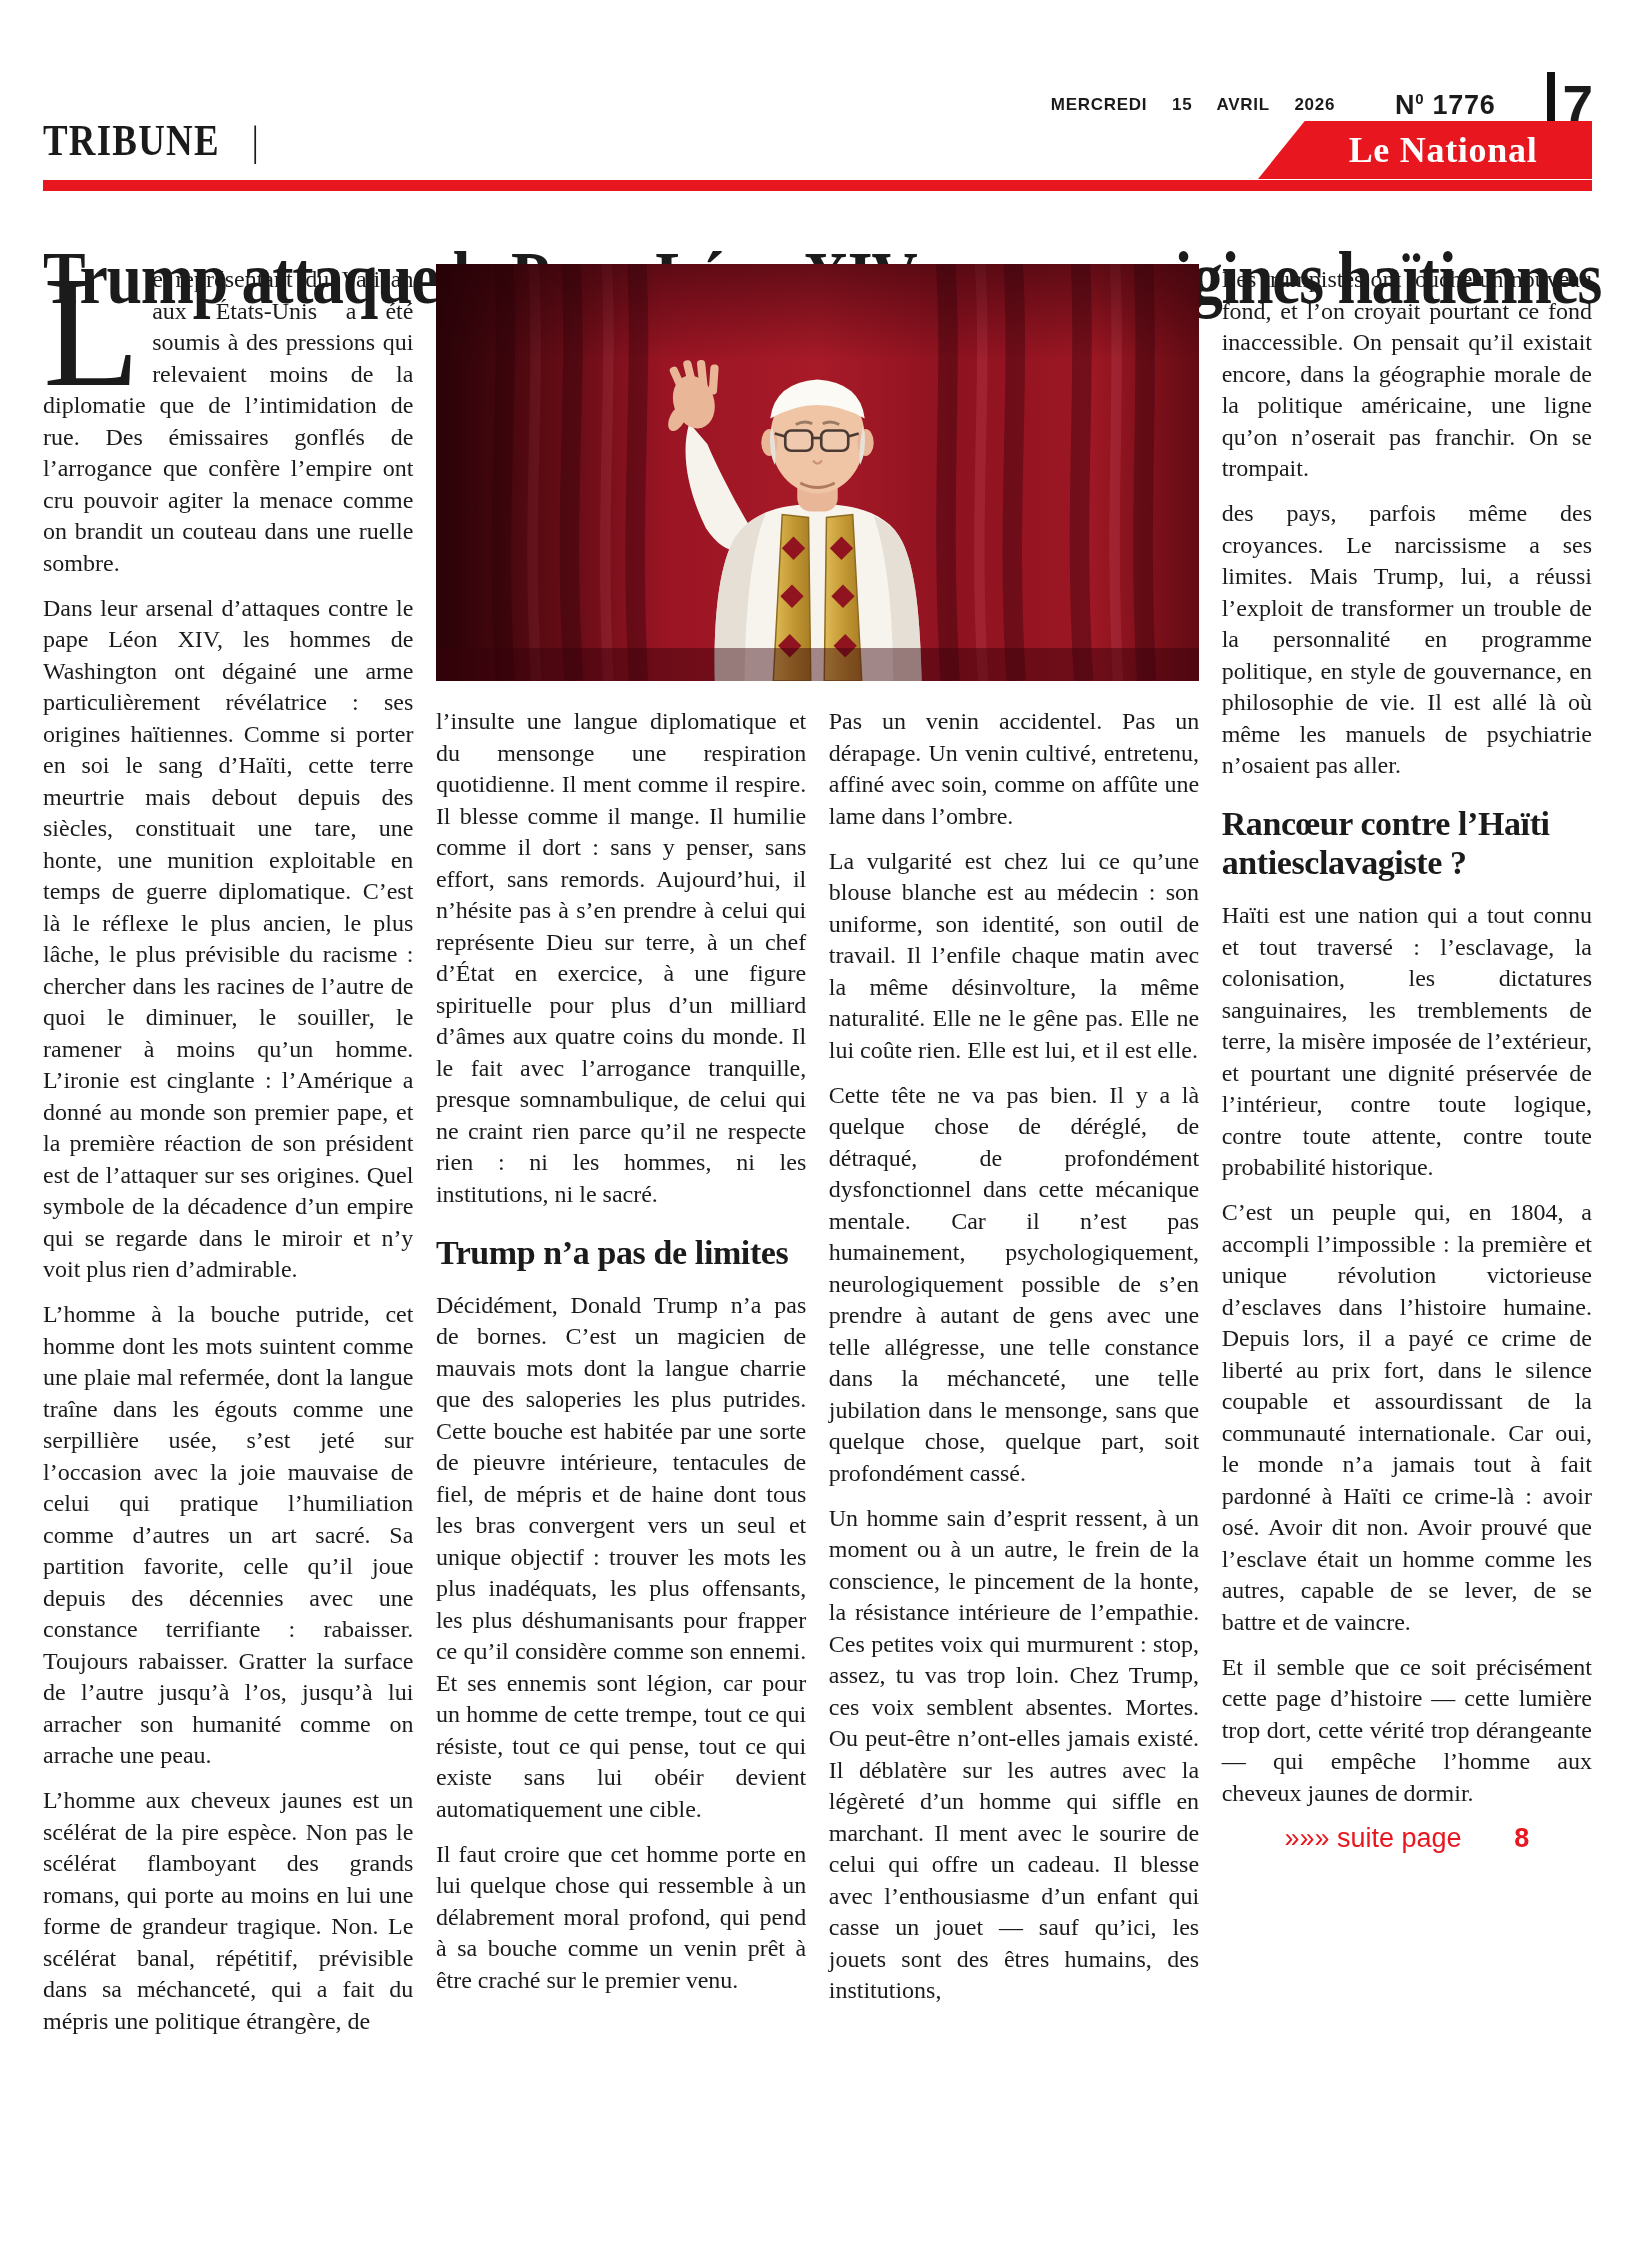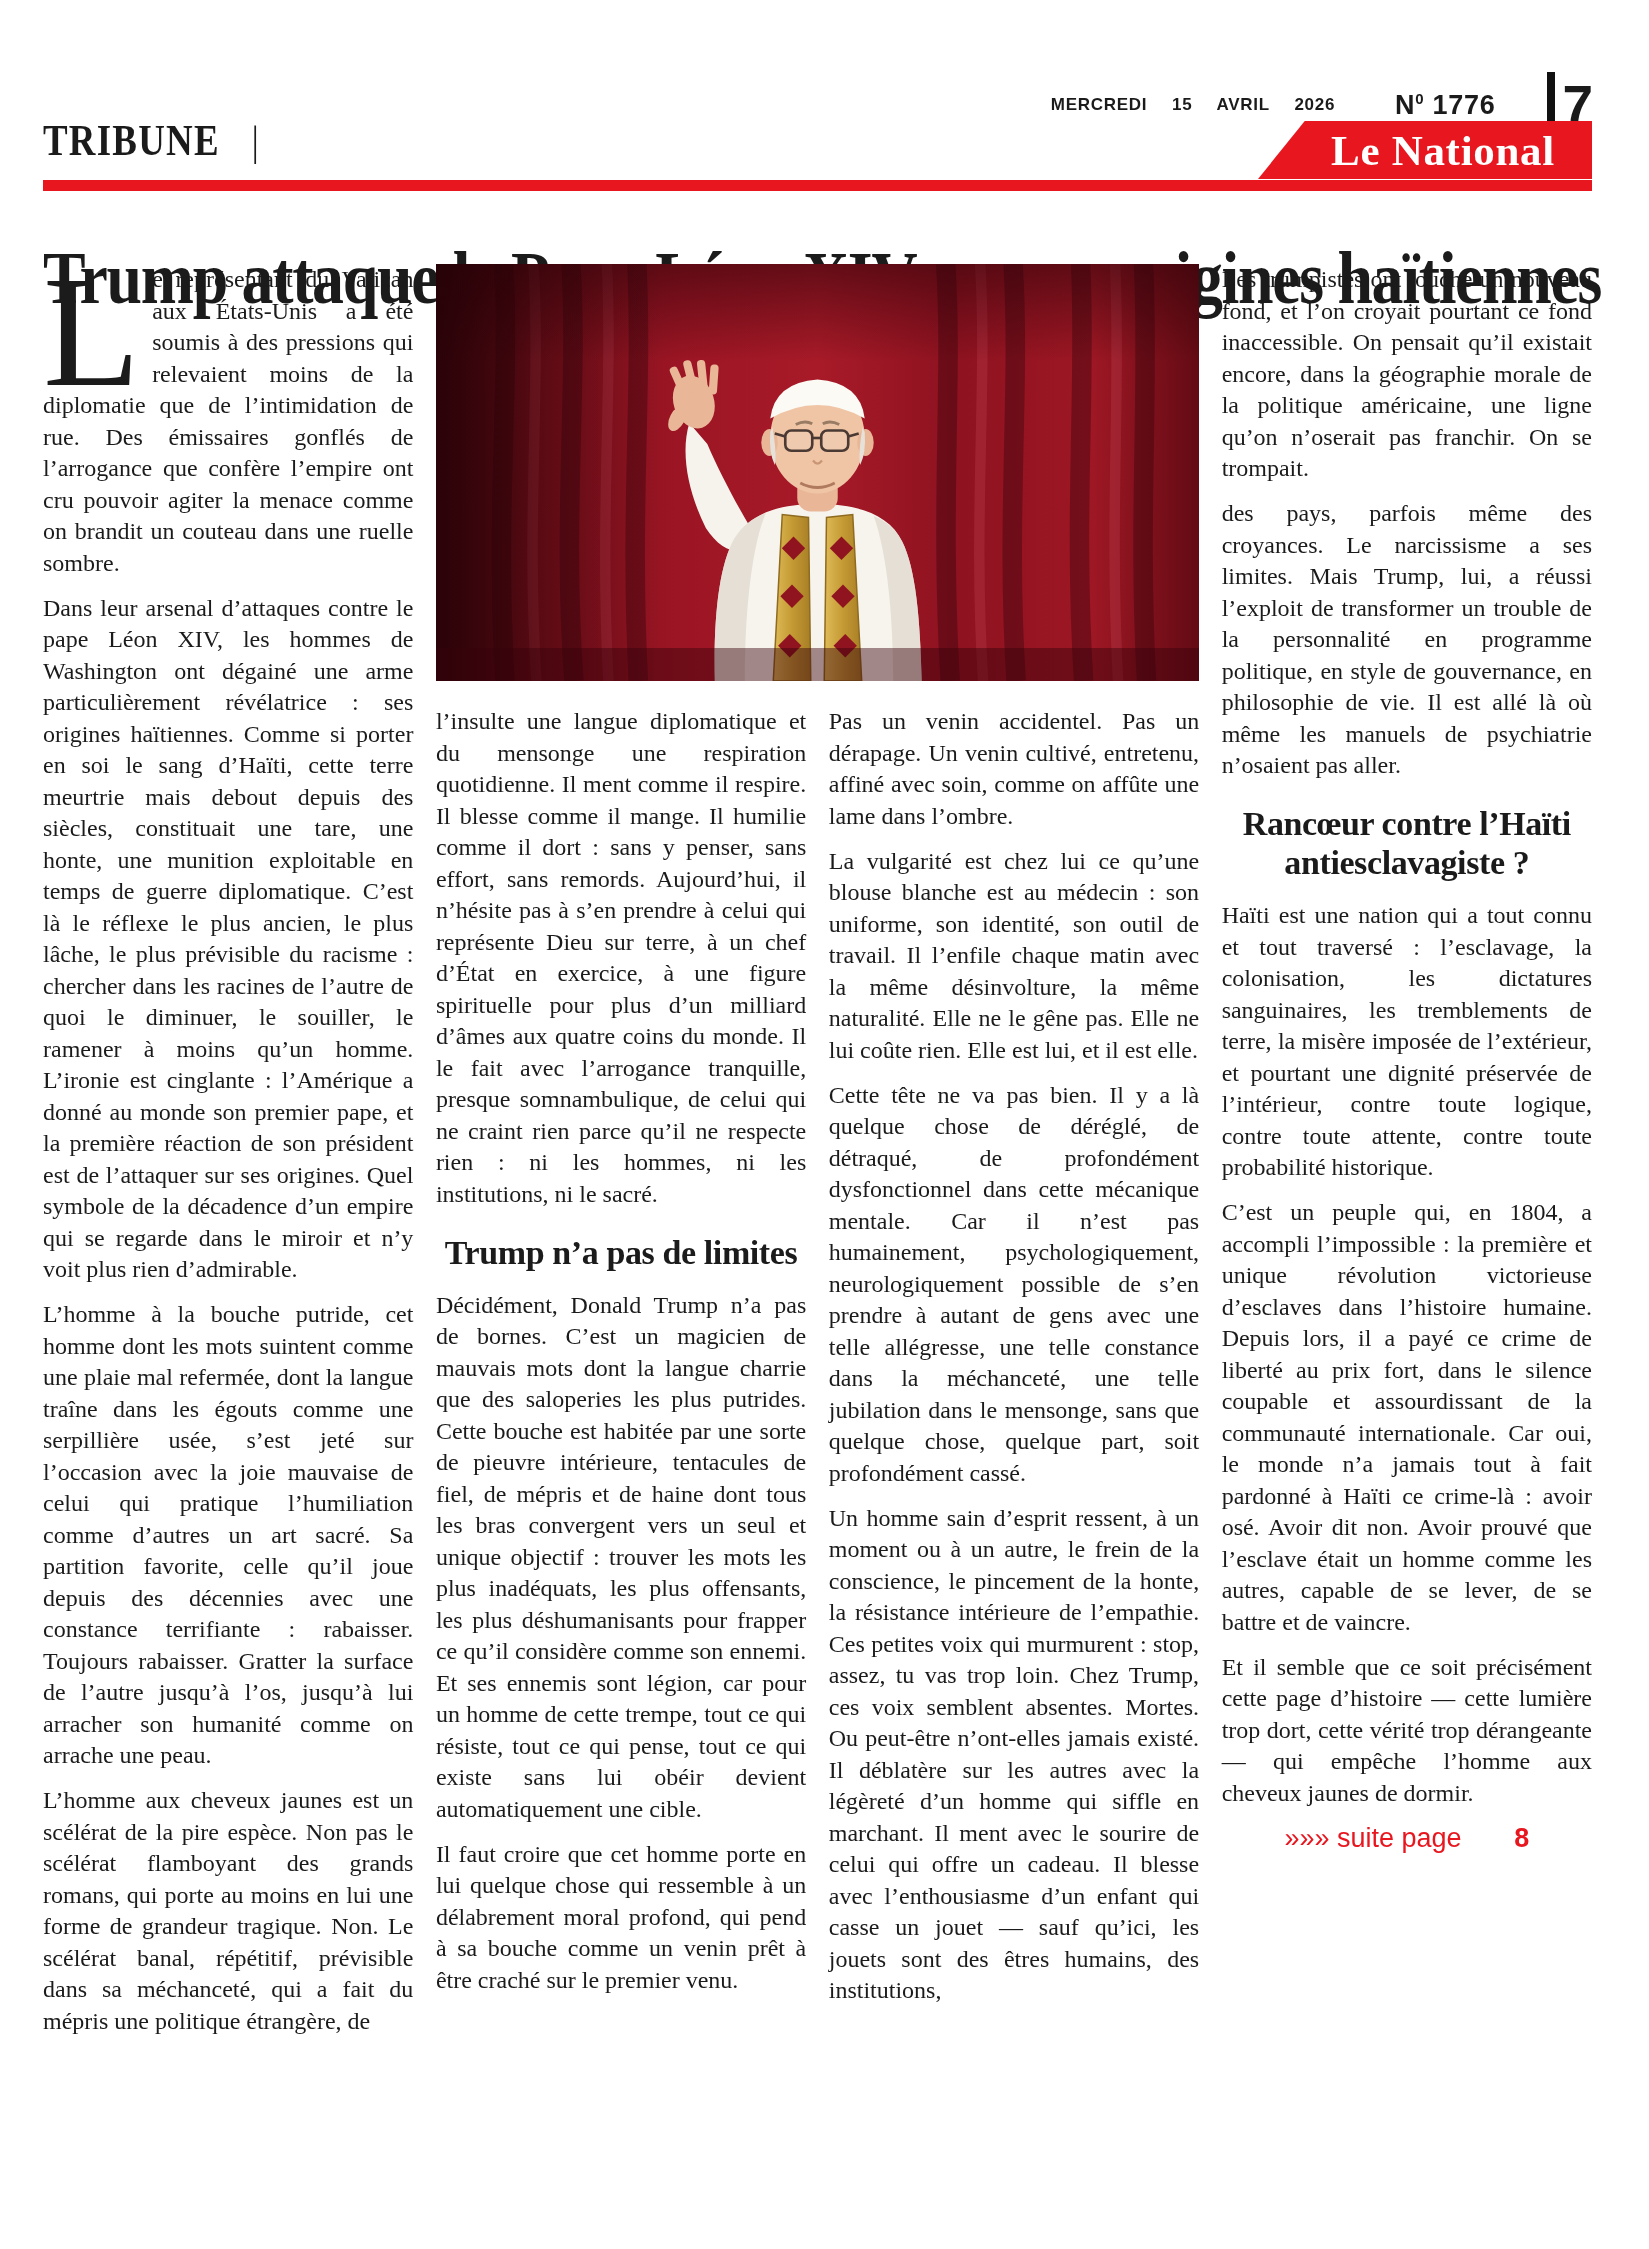--- a/index.html
+++ b/index.html
@@ -20,33 +20,33 @@
            font-weight:bold;font-size:45px;transform:scaleX(0.82);transform-origin:left;
            letter-spacing:1.5px;white-space:nowrap;}
   .tribune .pipe{font-weight:400;margin-left:39px;font-size:42px;}
 
   .red-rule{position:absolute;left:43px;top:180px;width:1549px;height:10.5px;background:#e8171f;}
 
   .banner{position:absolute;top:121px;right:58px;width:334px;height:58px;background:#e8171f;
           clip-path:polygon(14% 0,100% 0,100% 100%,0 100%);
           display:flex;align-items:center;justify-content:center;}
   .banner .brand{color:#ffffff;font-family:"Liberation Serif",serif;font-weight:bold;
-                 font-size:43px;padding-left:36px;letter-spacing:0.7px;}
+                 font-size:36px;padding-left:36px;letter-spacing:0.7px;}
 
   .headline{position:absolute;left:43px;top:193px;font-weight:bold;font-size:73px;
             line-height:1;white-space:nowrap;transform:scaleX(0.875);transform-origin:left;
             letter-spacing:-1.5px;}
 
   
   .bodygrid{position:absolute;left:43px;top:264px;width:1549px;
             display:grid;grid-template-columns:repeat(4,1fr);column-gap:22.5px;}
   .col{font-size:24px;line-height:31.5px;text-align:justify;}
   .col.pushed{padding-top:442px;}
   .para{margin:0 0 13.5px 0;}
-  .subhead{font-weight:bold;font-size:34px;line-height:39px;text-align:center;
+  .subhead{font-weight:bold;font-size:34px;line-height:39px;text-align:left;
            margin:22.5px 0 18px 0;letter-spacing:-0.4px;}
   .dropcap{float:left;font-size:159px;line-height:118px;padding:7.5px 12px 0 0;}
 
   .photo{position:absolute;left:393px;top:0;width:763px;height:417px;overflow:hidden;}
   .photo svg{display:block;width:100%;height:100%;}
 
   .suite{text-align:center;font-family:"Liberation Sans",sans-serif;
          color:#e8171f;font-size:27px;margin-top:7.5px;}
   .suite .pg{margin-left:45px;font-weight:bold;}
 </style>

